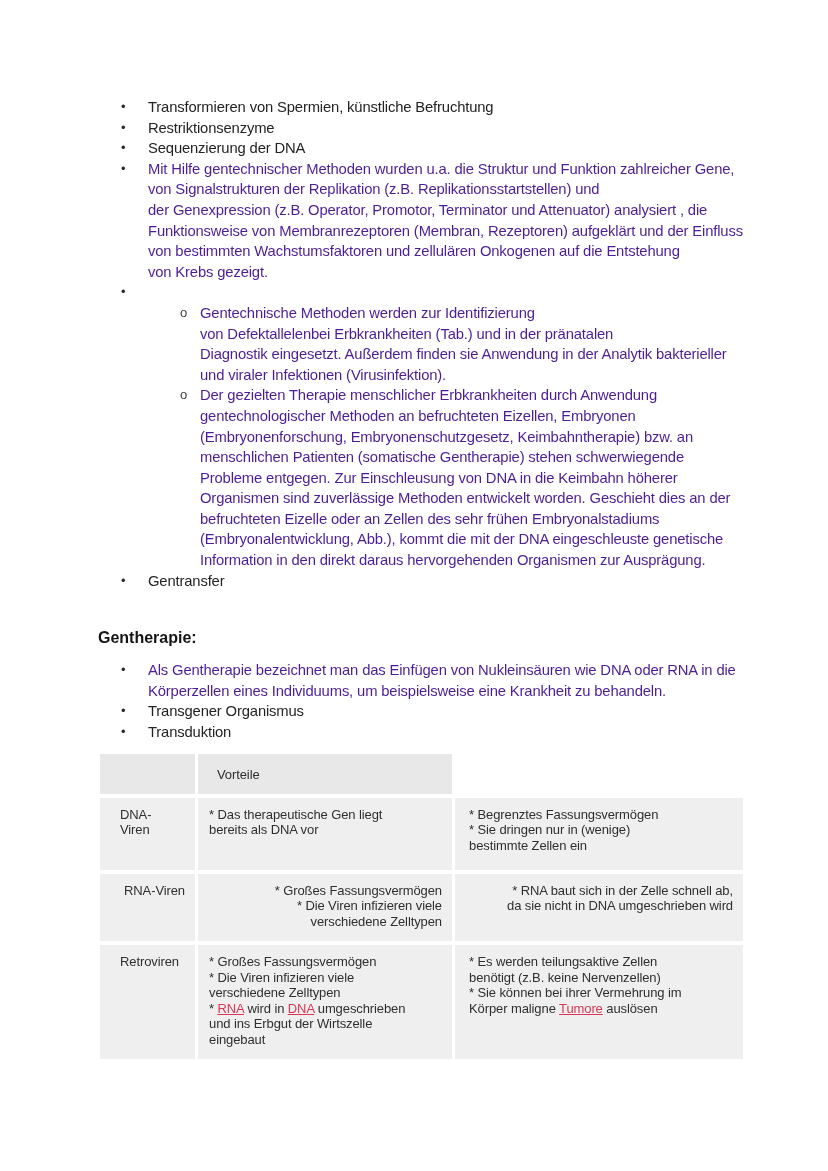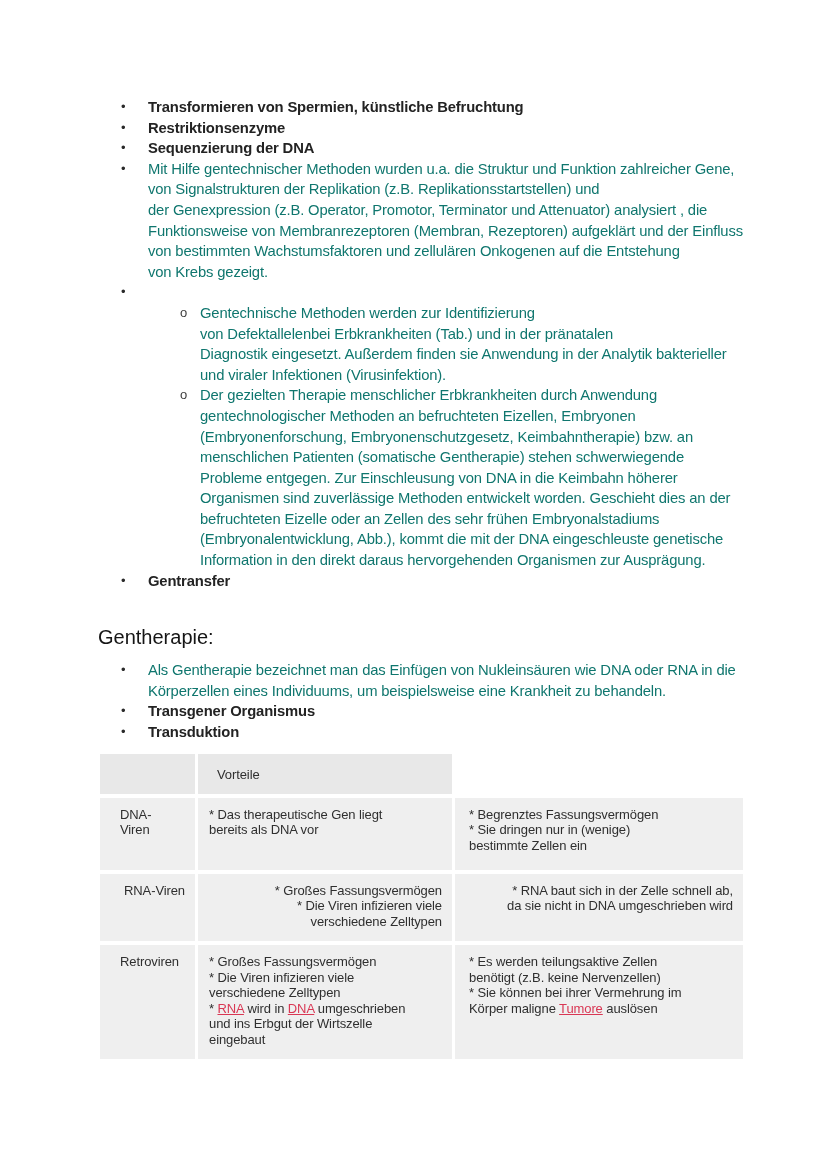--- a/index.html
+++ b/index.html
@@ -31,28 +31,28 @@
     margin-left: 82px;
     font-size: 13px;
     line-height: 20.6px;
     color: #3d3d3d;
   }
   .li .txt {
     white-space: pre-line;
     font-size: 14.8px;
     line-height: 20.6px;
     letter-spacing: -0.15px;
-    color: #0f766e;
+    color: #4c1d95;
   }
-  .li.kw .txt { font-weight: 700; color: #232323; }
+  .li.kw .txt { font-weight: 400; color: #232323; }
   h2.heading {
     margin: 36px 0 12px 0;
-    font-size: 20px;
+    font-size: 16px;
     line-height: 21px;
-    font-weight: 400;
+    font-weight: 700;
     color: #151515;
   }
   .gtable {
     display: grid;
     grid-template-columns: 95px 254px 288px;
     gap: 4px 3px;
     width: 532px;
     margin: 11px 0 0 2px;
     font-size: 13px;
     line-height: 15.5px;

